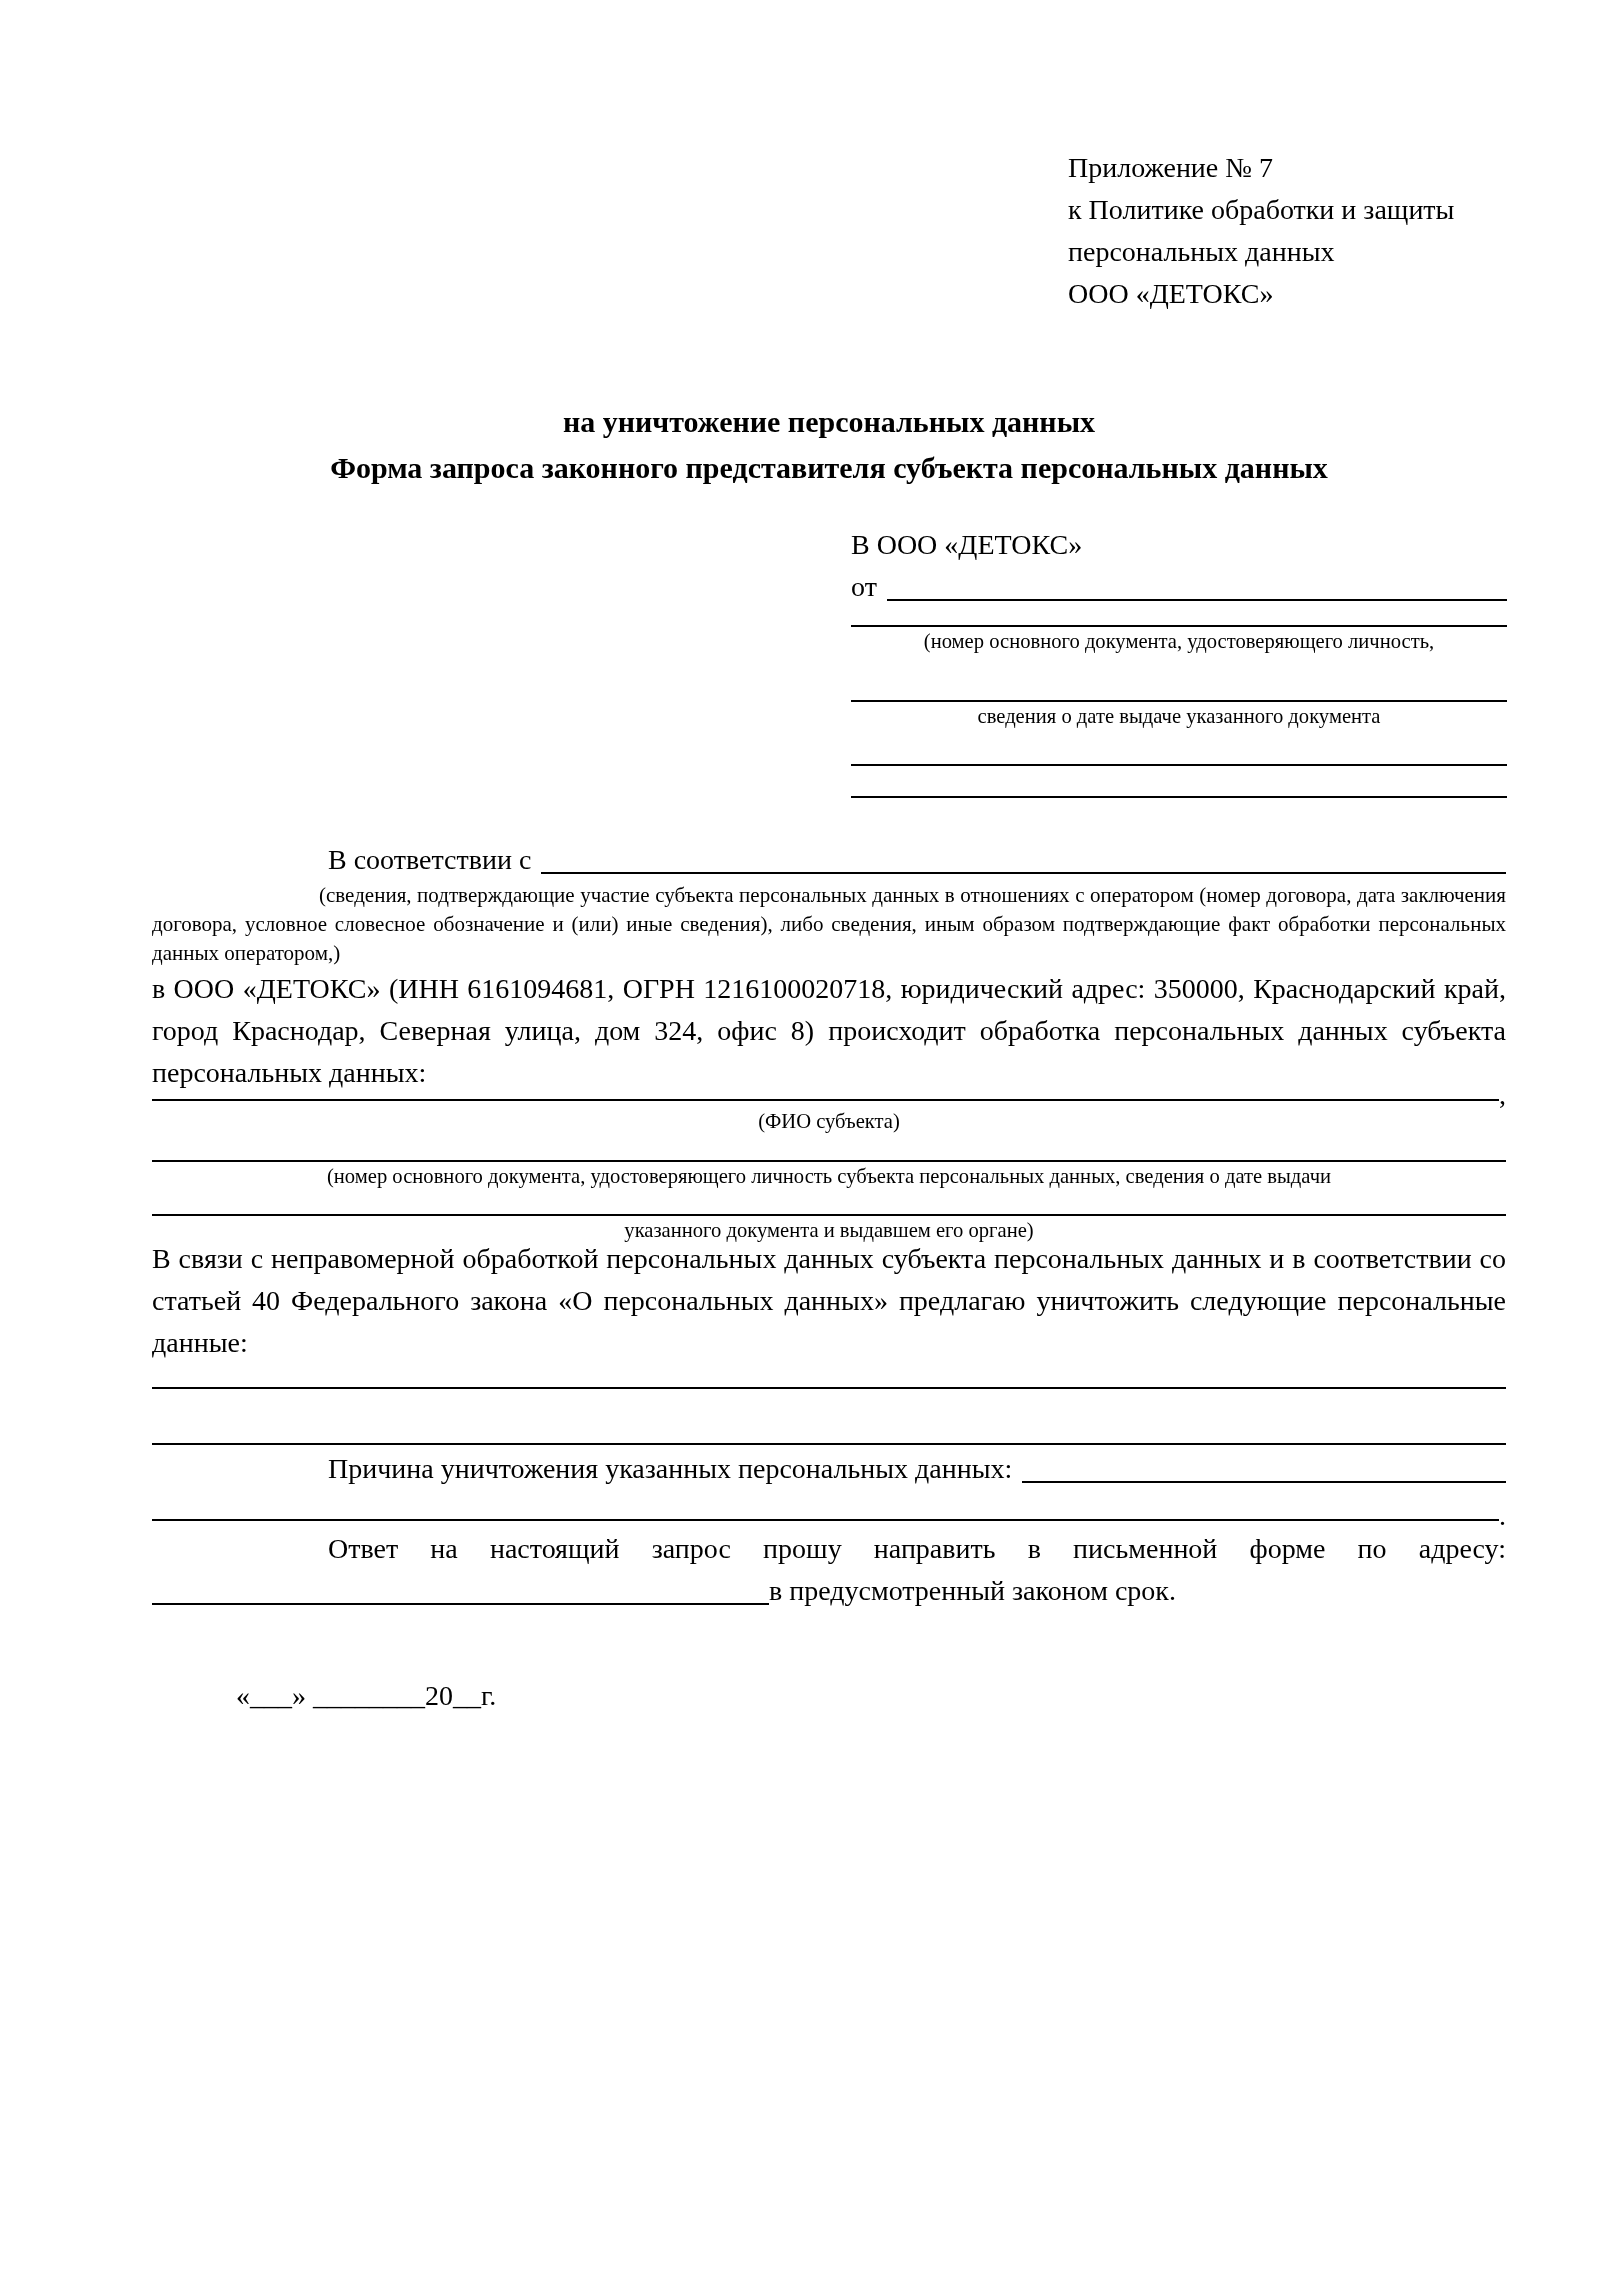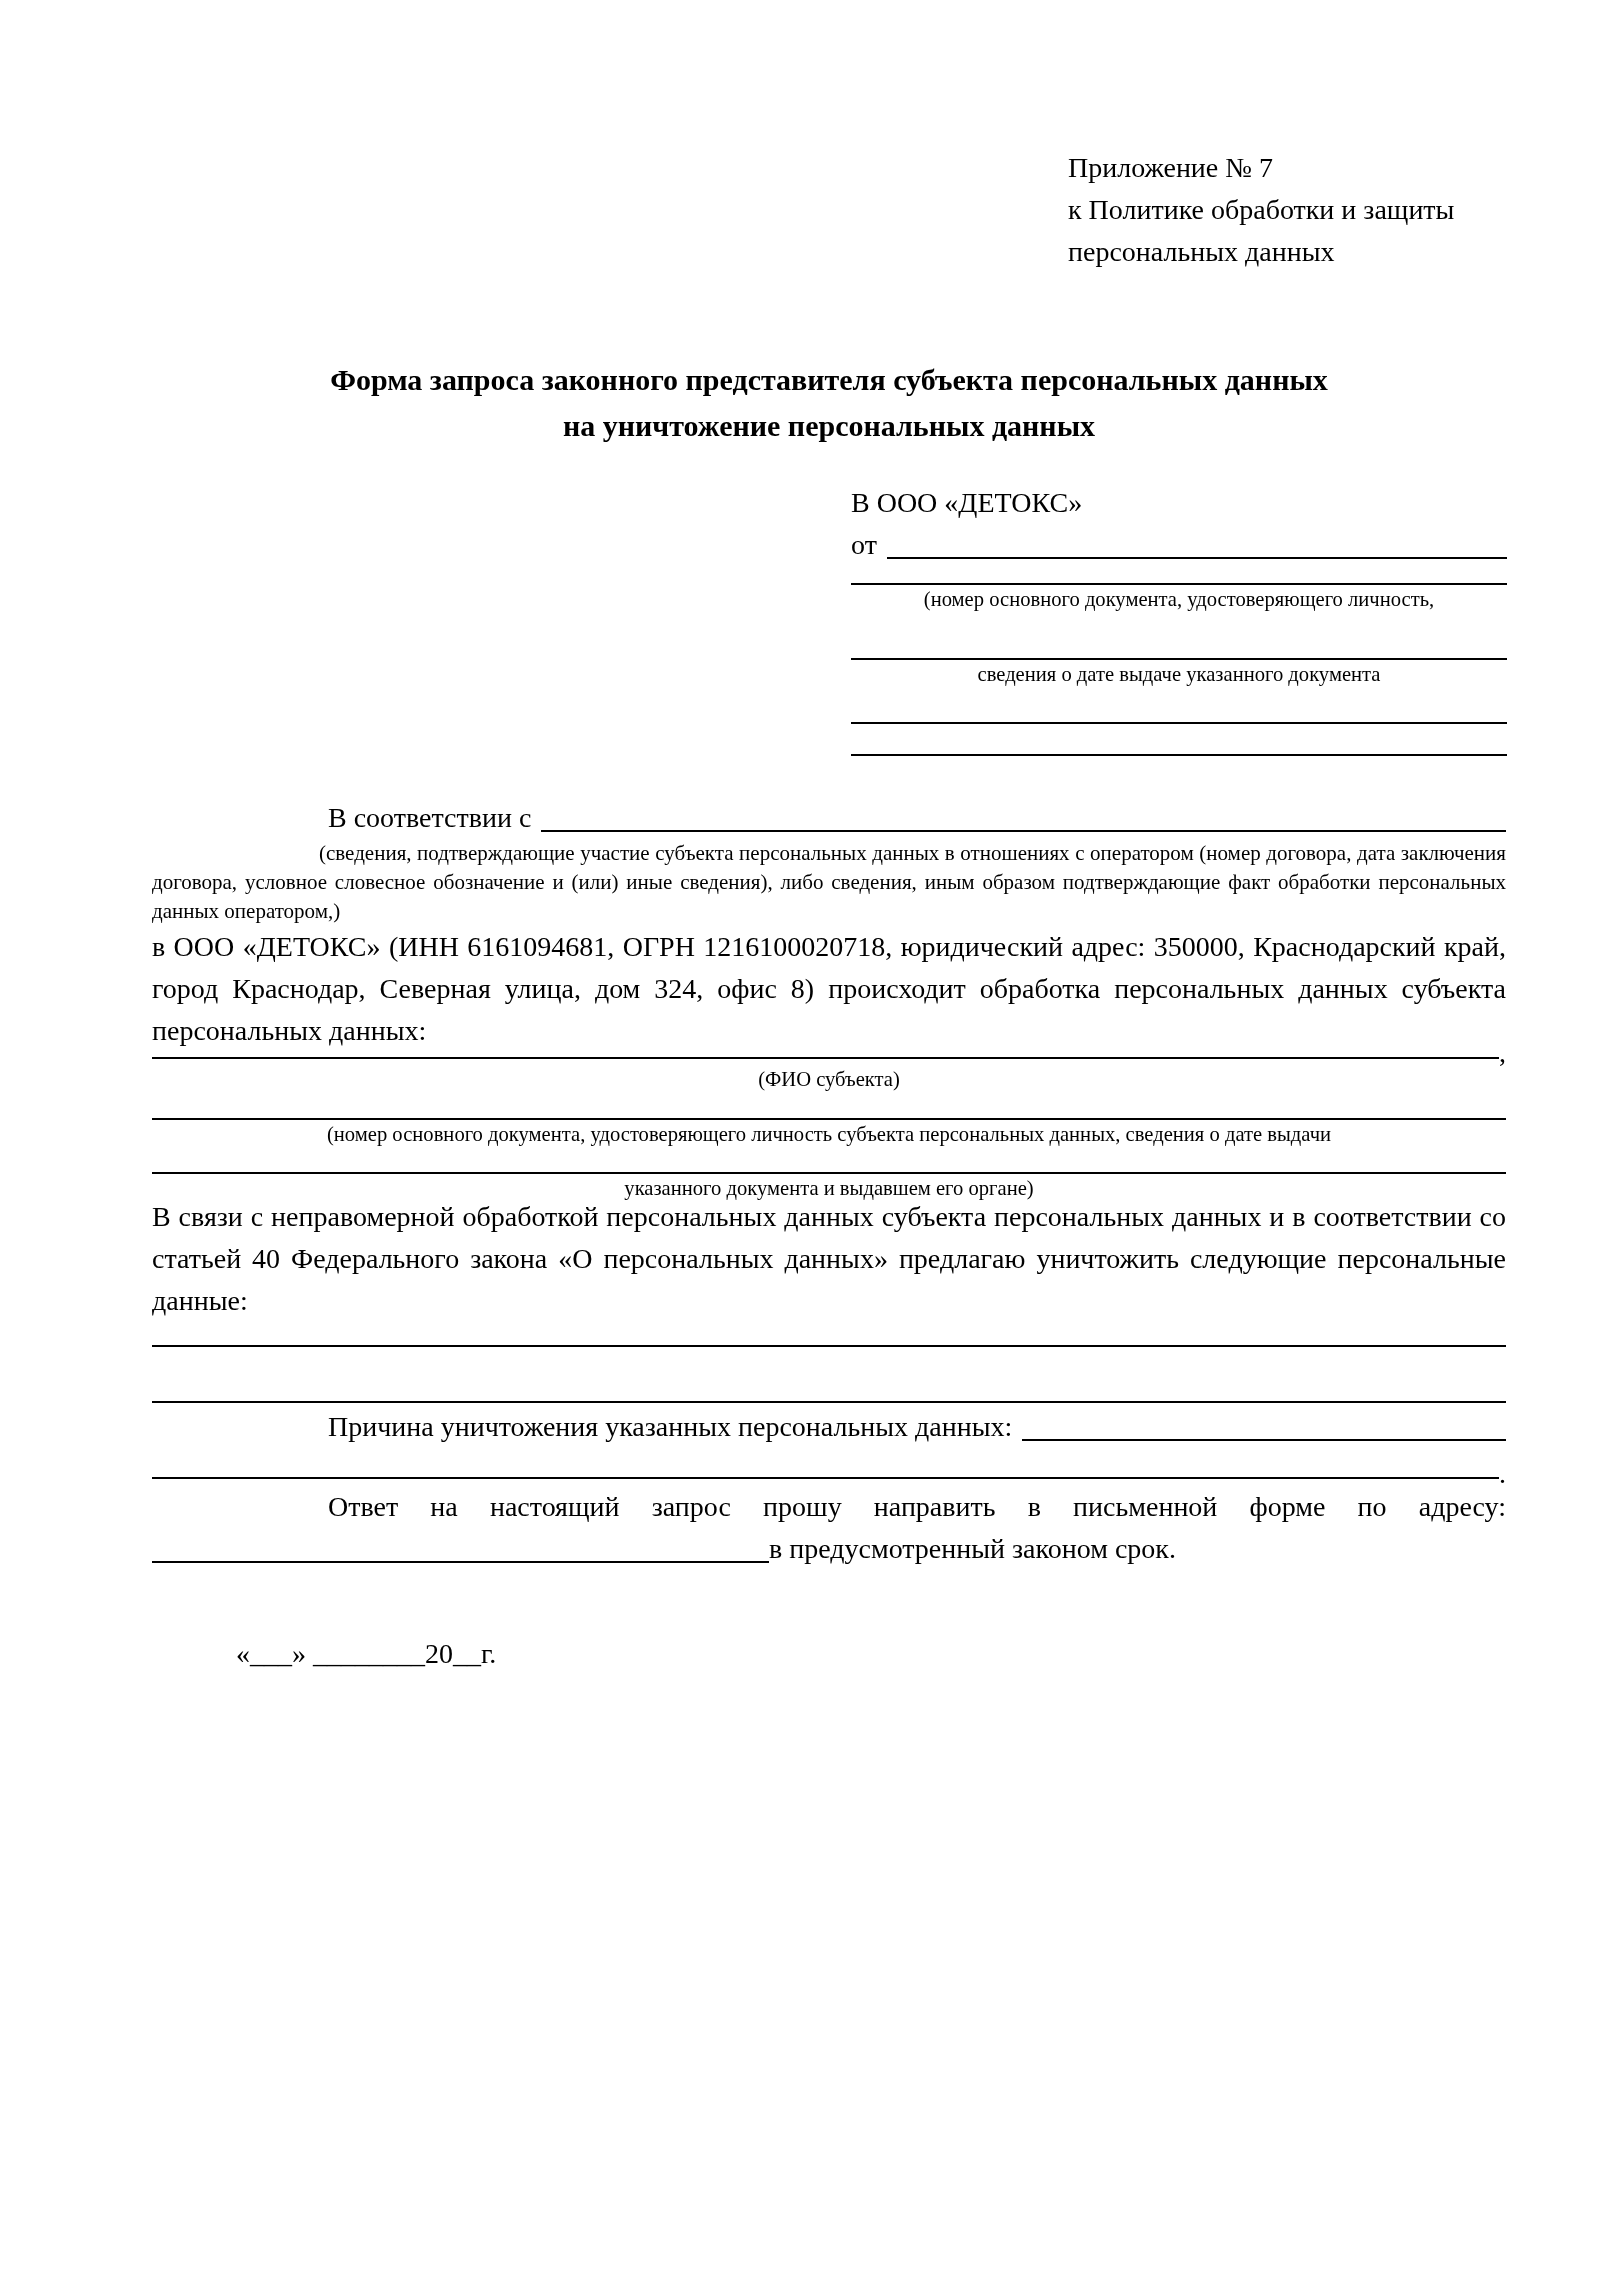--- a/index.html
+++ b/index.html
@@ -57,25 +57,26 @@
 </head>
 <body>
 
 <div class="page">
   <div class="content">
 
     <div class="appendix">
       <div>Приложение № 7</div>
       <div>к Политике обработки и защиты</div>
       <div>персональных данных</div>
+      <div>ООО «ДЕТОКС»</div>
     </div>
 
     <div class="title">
+      <div>на уничтожение персональных данных</div>
       <div>Форма запроса законного представителя субъекта персональных данных</div>
-      <div>на уничтожение персональных данных</div>
     </div>
 
     <div class="addressee">
       <div class="addr-to">В ООО «ДЕТОКС»</div>
       <div class="flexrow from-row">
         <span>от</span>
         <span class="fill"></span>
       </div>
 
       <div class="rule r17"></div>

